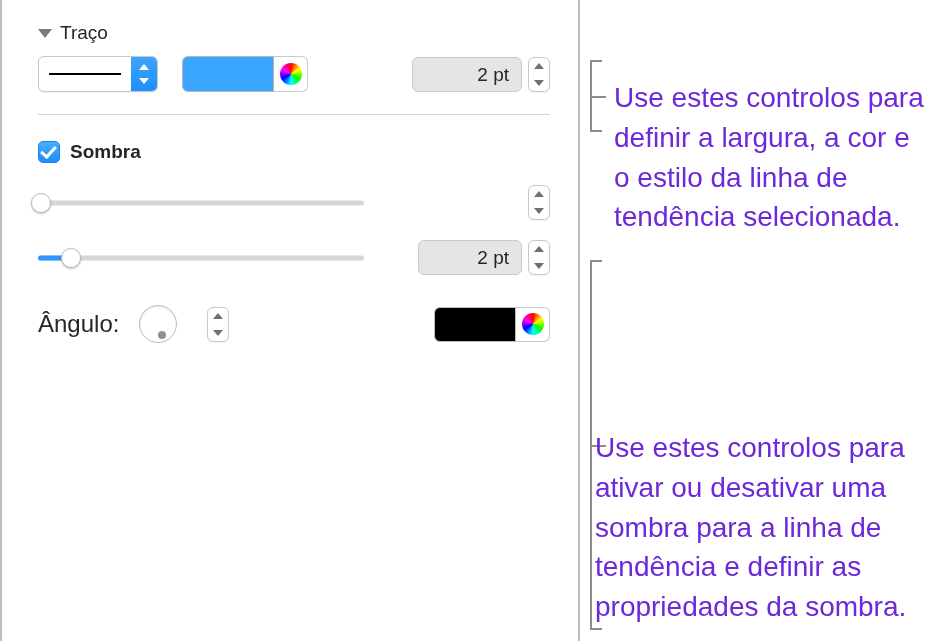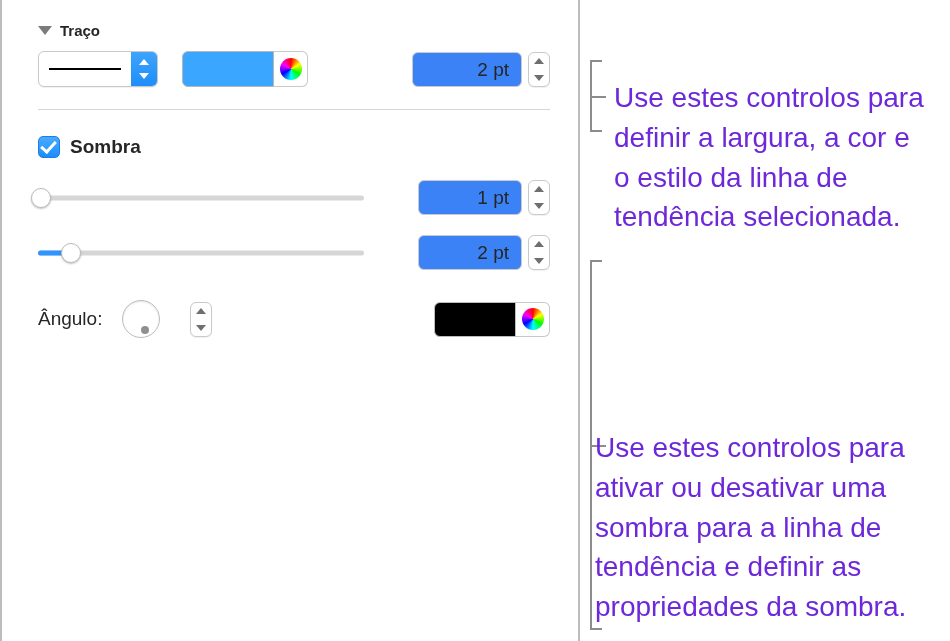--- a/index.html
+++ b/index.html
@@ -29,21 +29,21 @@
     gap: 6px;
     margin-bottom: 12px;
   }
   .disclosure {
     width: 0; height: 0;
     border-left: 7px solid transparent;
     border-right: 7px solid transparent;
     border-top: 9px solid #7b7b7b;
     margin-right: 2px;
   }
-  .section-title { font-weight: 700; font-size: 15px; }
+  .section-title { font-weight: 400; font-size: 19px; }
   .stroke-row {
     display: flex;
     align-items: center;
     gap: 24px;
     margin-bottom: 22px;
   }
   .stroke-style {
     position: relative;
     width: 120px; height: 36px;
     background: #fff;
@@ -106,21 +106,21 @@
   .stepper-group {
     display: flex;
     align-items: center;
     gap: 6px;
     margin-left: auto;
   }
   .value-field {
     width: 110px; height: 35px;
     border: 1px solid #c9c9c9;
     border-radius: 6px;
-    background: #3b82f6;
+    background: #e5e5e5;
     text-align: right;
     padding: 0 12px;
     font-size: 19px;
     line-height: 33px;
   }
   .value-field.sm { width: 104px; }
   .stepper {
     width: 22px; height: 35px;
     border: 1px solid #c9c9c9;
     border-radius: 6px;
@@ -197,21 +197,21 @@
     border-radius: 50%;
     transform: translate(-50%, -50%);
     box-shadow: 0 1px 2px rgba(0,0,0,0.25);
   }
   .angle-row {
     display: flex;
     align-items: center;
     gap: 10px;
     margin-top: 30px;
   }
-  .angle-label { font-size: 19px; margin-right: 10px; }
+  .angle-label { font-size: 24px; margin-right: 10px; }
   .angle-dial {
     width: 38px; height: 38px;
     border: 1px solid #bdbdbd;
     border-radius: 50%;
     background: #fff;
     position: relative;
     box-shadow: inset 0 1px 2px rgba(0,0,0,0.1);
   }
   .angle-dial .dot {
     position: absolute;
@@ -304,21 +304,20 @@
   </div>
 
   <div class="param-block">
     <div class="slider-row">
       <div class="slider">
         <div class="track"></div>
         <div class="fill" style="width:1%"></div>
         <div class="thumb" style="left:1%"></div>
       </div>
       <div class="stepper-group">
-        <div class="value-field sm">1 pt</div>
         <div class="stepper"></div>
       </div>
     </div>
   </div>
 
   <div class="param-block">
     <div class="slider-row">
       <div class="slider">
         <div class="track"></div>
         <div class="fill" style="width:10%"></div>

